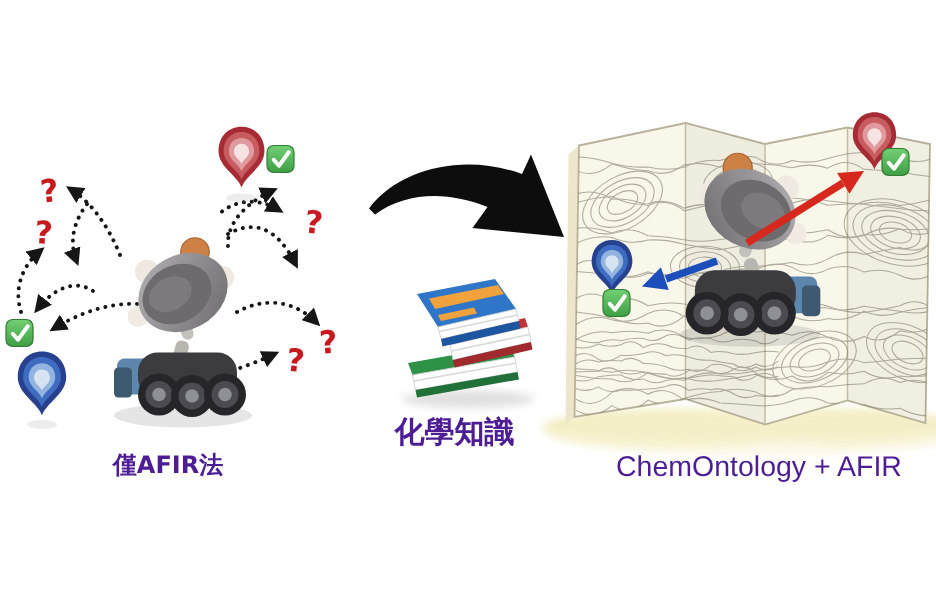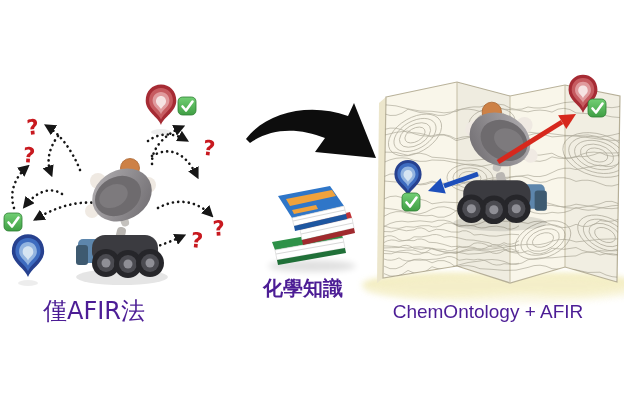--- a/index.html
+++ b/index.html
@@ -1,23 +1,23 @@
 <!DOCTYPE html>
 <html><head>
 <meta charset="utf-8">
 <style>
   html,body{margin:0;padding:0;background:#ffffff;}
   #stage{position:relative;width:624px;height:400px;background:#ffffff;overflow:hidden;
          font-family:"DejaVu Sans","Liberation Sans",sans-serif;}
   #stage svg{position:absolute;left:0;top:0;}
   .label{position:absolute;color:#4c1d95;white-space:nowrap;transform:translate(-50%,-50%);
          font-family:"DejaVu Sans","Liberation Sans",sans-serif;}
-  .label-left{left:94px;top:311px;font-size:24px;font-weight:400;}
+  .label-left{left:112px;top:311px;font-size:16px;font-weight:700;}
   .label-mid{left:303px;top:288px;font-size:20px;font-weight:600;}
-  .label-right{left:488px;top:312px;font-size:19px;font-weight:400;
+  .label-right{left:506px;top:312px;font-size:19px;font-weight:400;
                font-family:"Liberation Sans","DejaVu Sans",sans-serif;}
   .qmark{position:absolute;color:#c8191f;font-weight:700;font-size:21px;line-height:1;
          transform:translate(-50%,-50%);}
   .q1{left:33px;top:128px;transform:translate(-50%,-50%) rotate(-6deg);}
   .q2{left:29px;top:156px;transform:translate(-50%,-50%) rotate(4deg);}
   .q3{left:209px;top:149px;transform:translate(-50%,-50%) rotate(6deg);}
   .q4{left:219px;top:229px;transform:translate(-50%,-50%) rotate(-4deg);}
   .q5{left:197px;top:241px;transform:translate(-50%,-50%) rotate(5deg);}
 </style>
 </head>

